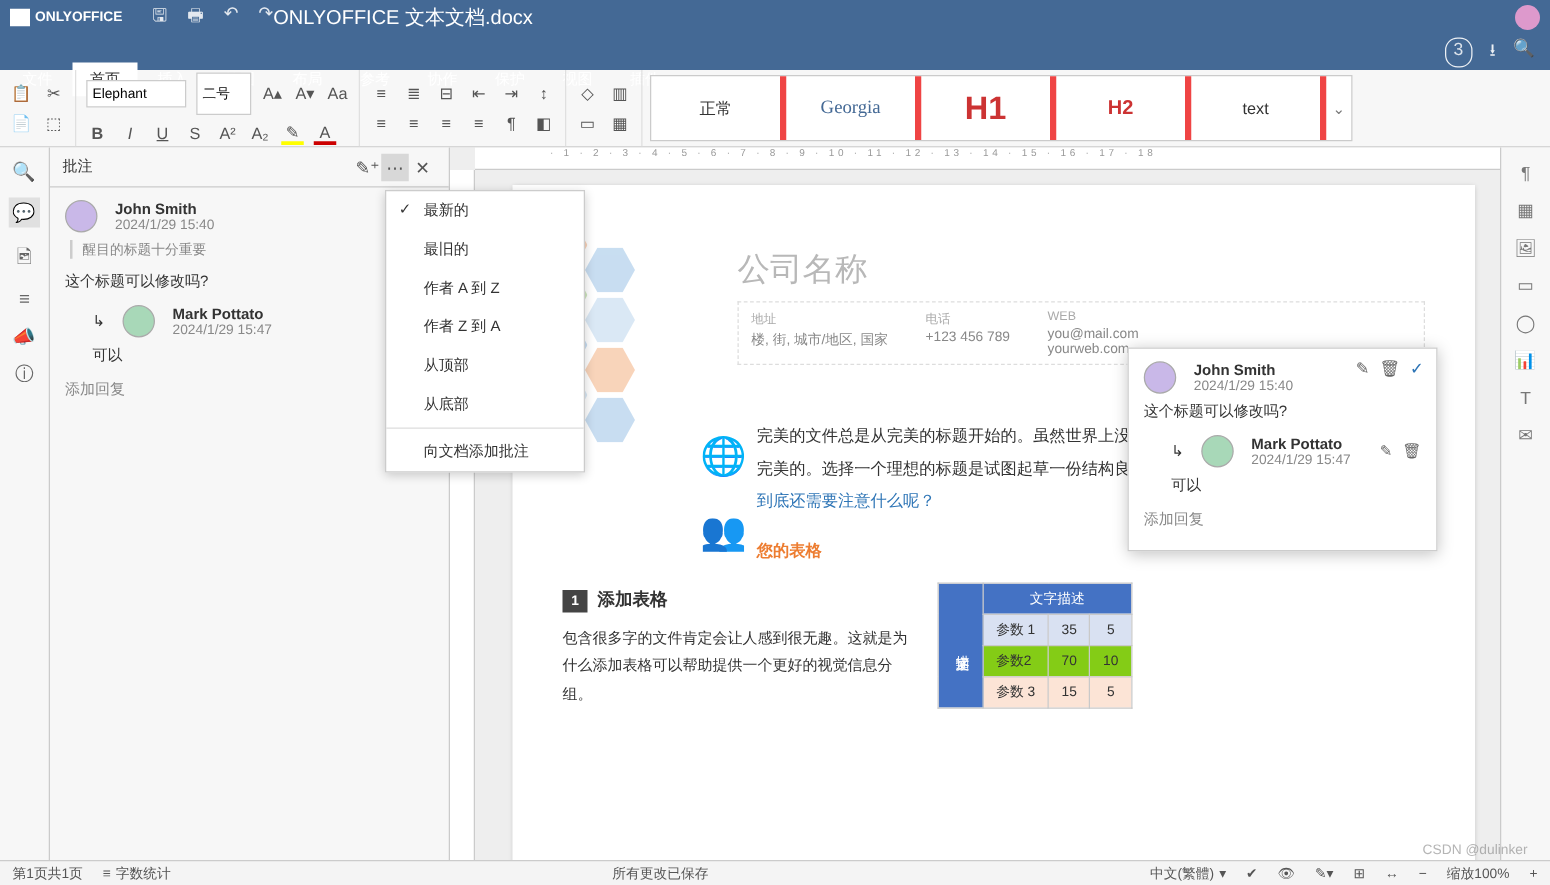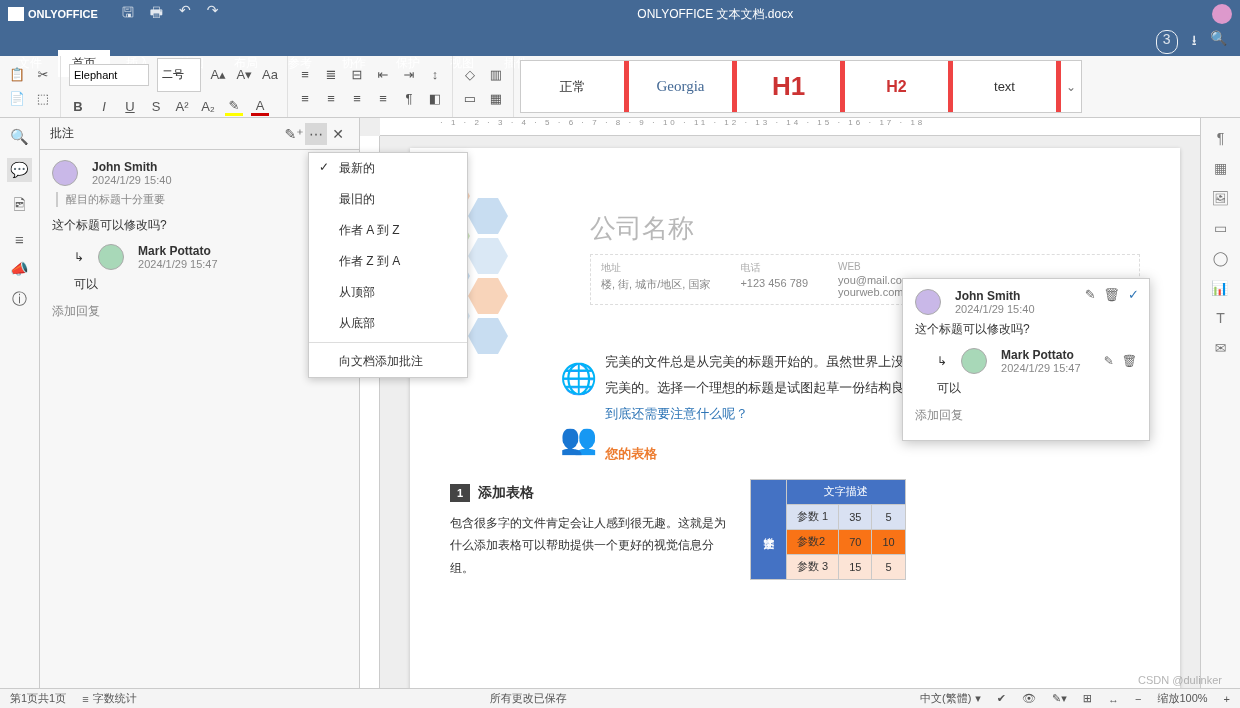--- a/index.html
+++ b/index.html
@@ -3,21 +3,21 @@
 <meta charset="utf-8">
 <style>
 * { box-sizing: border-box; margin: 0; padding: 0; font-family: -apple-system, "Segoe UI", sans-serif; }
 body { width: 1240px; height: 708px; overflow: hidden; background: #fff; font-size: 12px; color: #333; }
 
 .titlebar { height: 28px; background: #446995; display: flex; align-items: center; color: #fff; padding: 0 8px; }
 .titlebar .logo { display: flex; align-items: center; gap: 4px; font-size: 11px; font-weight: bold; }
 .titlebar .logo-icon { width: 16px; height: 14px; background: #fff; display: inline-block; }
 .titlebar .top-icons { display: flex; gap: 16px; margin-left: 24px; }
 .titlebar .top-icons span { opacity: .85; cursor: pointer; font-size: 14px; }
-.titlebar .doc-title { flex: 1; text-align: center; font-size: 12px; }
+.titlebar .doc-title { flex: 1; text-align: left; font-size: 16px; }
 .titlebar .right-icons { display: flex; align-items: center; gap: 12px; }
 .titlebar .avatar { width: 20px; height: 20px; border-radius: 50%; background: #d9c; }
 
 .menubar { height: 28px; background: #446995; display: flex; align-items: center; padding-left: 4px; gap: 2px; }
 .menubar .tab { padding: 5px 14px; color: #fff; font-size: 12px; cursor: pointer; margin-top: 42px; }
 .menubar .tab.active { background: #fff; color: #333; }
 .menubar .right { margin-left: auto; display: flex; gap: 14px; padding-right: 12px; color: #fff; }
 .menubar .right span { opacity: .9; font-size: 14px; }
 .menubar .badge { border:1px solid #fff; border-radius:10px; padding:0 6px; font-size:10px; }
 
@@ -61,34 +61,34 @@
 .dropdown .sep { height:1px; background:#ddd; margin:3px 0; }
 
 .doc-area { flex:1; background:#eee; position:relative; overflow:hidden; }
 .ruler-h { height:18px; background:#fff; border-bottom:1px solid #cbcbcb; margin-left:20px; font-size:8px; color:#999; padding-left:60px; letter-spacing:3px; white-space:nowrap; overflow:hidden;}
 .ruler-v { position:absolute; left:0; top:18px; width:20px; bottom:0; background:#fff; border-right:1px solid #cbcbcb; }
 .page { position:absolute; left:50px; top:30px; width:770px; height:900px; background:#fff; box-shadow:0 1px 4px rgba(0,0,0,.2); padding: 50px 40px; }
 .page .hexes { position:absolute; left:0; top:20px; width:160px; height:300px; opacity:.55; }
 .hex { position:absolute; width:40px; height:36px; clip-path: polygon(25% 0,75% 0,100% 50%,75% 100%,25% 100%,0 50%); }
 .page-header { display:flex; gap:30px; font-size:11px; color:#888; border:1px dashed #ddd; padding:6px 10px; margin-left:140px;}
 .page-header .col h6 { color:#aaa; font-size:10px; font-weight:normal; margin-bottom:2px;}
-.company { font-size:26px; color:#b8b8b8; font-family: "SimSun", serif; margin:13px 0 8px 140px; }
+.company { font-size:26px; color:#b8b8b8; font-family: "SimSun", serif; margin:0 0 8px 140px; }
 .body-text { font-size:13px; line-height:2; margin-left:110px; margin-top:44px; }
 .body-text a { color:#2e75b6; }
 .h-yourtable { color:#ed7d31; font-weight:bold; margin-top:18px; font-size:13px;}
 .sec-row { display:flex; gap:20px; margin-top:16px; }
 .sec-left { width:280px; font-size:12px; line-height:1.9; }
 .sec-left .num { display:inline-block; width:20px; height:18px; background:#444; color:#fff; text-align:center; font-size:11px; line-height:18px; margin-right:8px;}
 .sec-title { font-weight:bold; font-size:14px; margin-bottom:6px;}
 .tbl { border-collapse:collapse; font-size:11px; }
 .tbl th, .tbl td { border:1px solid #c9c9c9; padding:3px 10px; text-align:center; }
 .tbl th { background:#4472c4; color:#fff; font-weight:normal; width:90px;}
 .tbl th.first { width:18px; writing-mode:vertical-rl; background:#4472c4;}
 .tbl tr:nth-child(2) td { background:#d9e1f2; }
-.tbl tr:nth-child(3) td { background:#f97316; }
+.tbl tr:nth-child(3) td { background:#84cc16; }
 .tbl tr:nth-child(4) td { background:#fce4d6; }
 .tbl td.lab { text-align:left; background:inherit; }
 
 .popup { position:absolute; right:50px; top:160px; width:248px; background:#fff; border:1px solid #ccc; box-shadow:0 2px 12px rgba(0,0,0,.25); padding:10px 12px; z-index:40; }
 .popup .act-icons { position:absolute; right:10px; top:8px; display:flex; gap:8px; color:#666; font-size:13px; }
 .popup .act-icons span { cursor:pointer; }
 
 .right-rail { width:40px; background:#f7f7f7; border-left:1px solid #cbcbcb; display:flex; flex-direction:column; align-items:center; gap:14px; padding-top:12px; }
 .right-rail span { font-size:14px; color:#777; cursor:pointer; }
 

